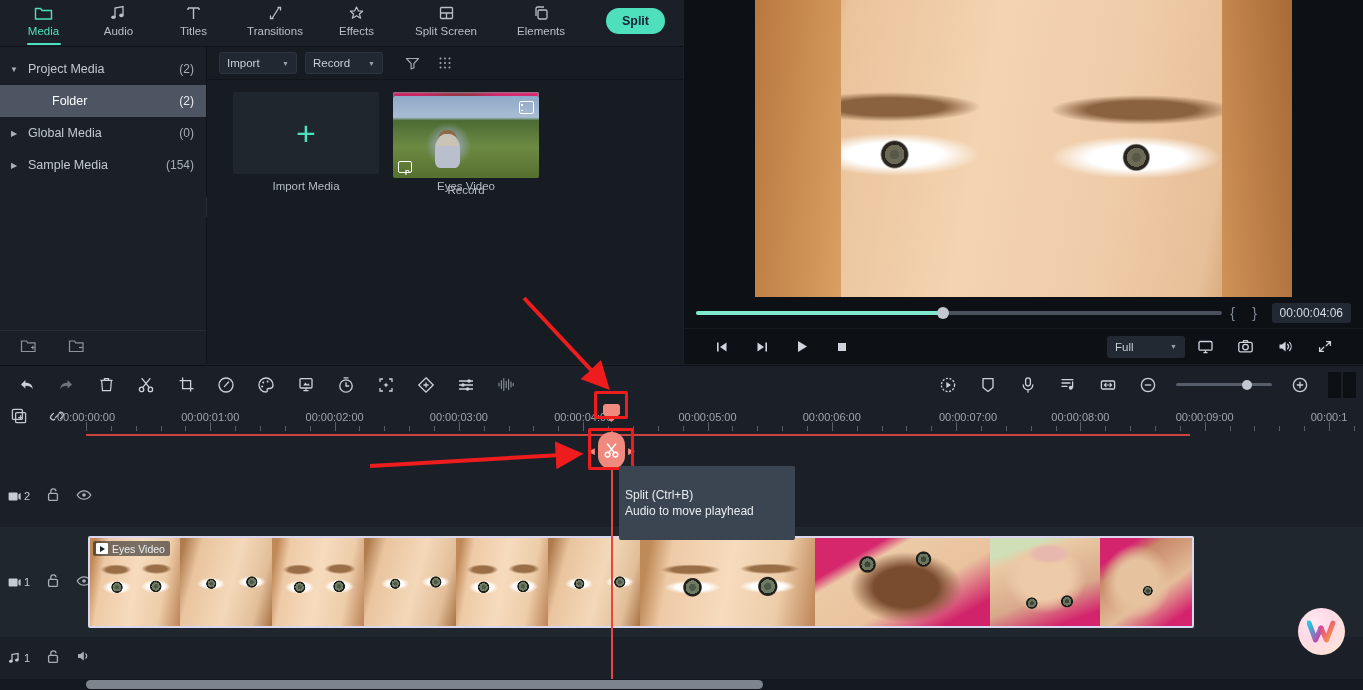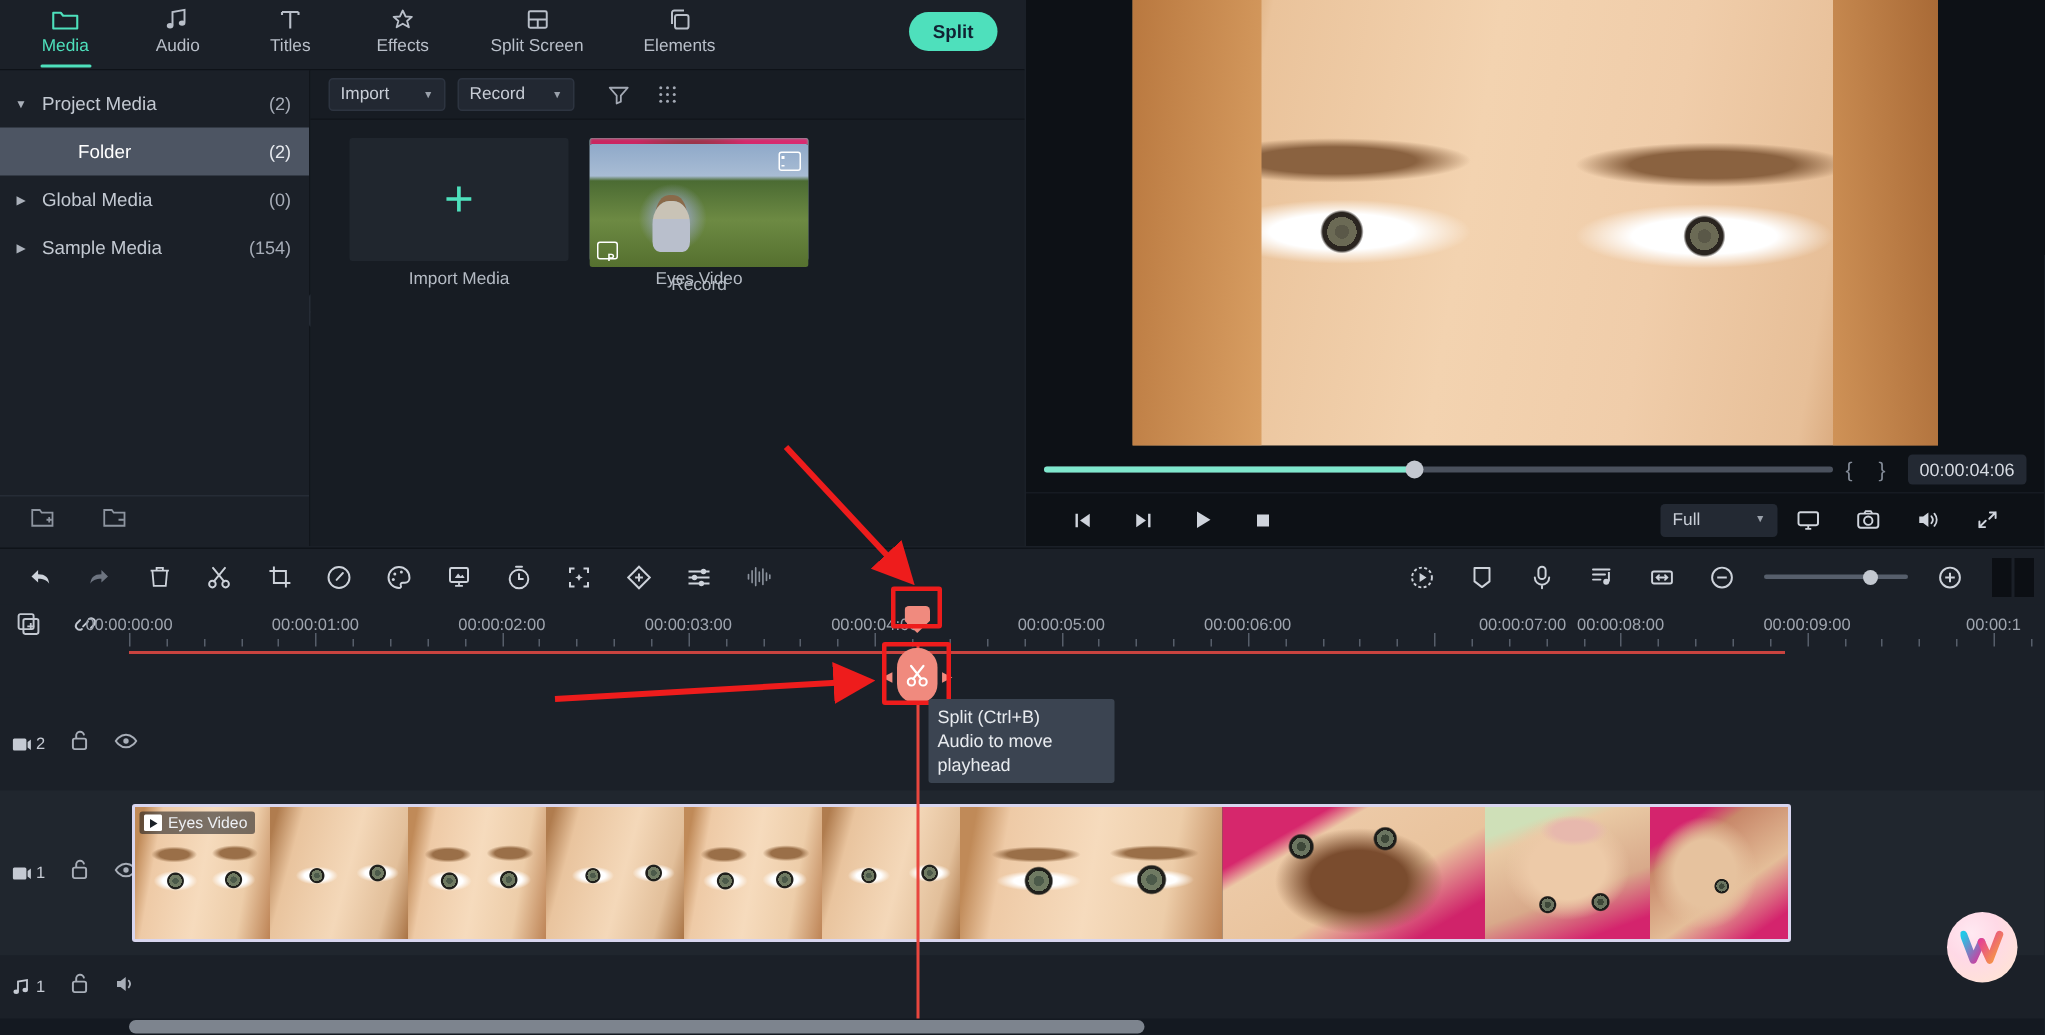--- a/index.html
+++ b/index.html
@@ -296,21 +296,21 @@
     position:absolute; left:603px; top:0px; width:17px; height:18px;
     background:#f08a7e; border-radius:3px 3px 8px 8px; clip-path: polygon(0 0,100% 0,100% 55%,50% 100%,0 55%);
   }
   #playhead-grip {
     position:absolute; left:598px; top:32px; width:27px; height:37px;
     background:#f08a7e; border-radius:13px; display:flex; align-items:center; justify-content:center;
   }
   .grip-arrow { position:absolute; font-size:9px; color:#f08a7e; }
   #grip-left { left:-10px; } #grip-right { right:-10px; }
   #tooltip {
-    position:absolute; left:619px; top:466px; width:124px; padding:4px 6px;
+    position:absolute; left:619px; top:466px; width:176px; padding:21px 6px;
     background:#3b4451; color:#e8ebef; font-size:12px; line-height:16px; border-radius:2px;
     z-index: 40;
   }
 
   
   .anno-box { position:absolute; border:3px solid #ee1c1c; border-radius:2px; z-index:35; pointer-events:none; }
   #anno-box-1 { left:594px; top:391px; width:34px; height:28px; }
   #anno-box-2 { left:588px; top:428px; width:46px; height:42px; }
   .anno-arrow { position:absolute; z-index:34; pointer-events:none; }
 
@@ -348,20 +348,28 @@
       <span class="nav-lb">Audio</span>
     </div>
     <div class="nav-item" id="nav-titles">
       <span class="nav-ic">
         <svg width="19" height="16" viewBox="0 0 19 16">
             <path d="M4 3h11M9.5 3v11" fill="none" stroke="currentColor" stroke-width="1.4"></path>
             <path d="M4 3v2M15 3v2" stroke="currentColor" stroke-width="1.4"></path>
           </svg>
       </span>
       <span class="nav-lb">Titles</span>
+    </div>
+    <div class="nav-item" id="nav-transitions">
+      <span class="nav-ic">
+        <svg width="19" height="16" viewBox="0 0 19 16">
+            <path d="M13 2.5 6 13.5M12 2.5h2.5V5M7 13.5H4.5V11" fill="none" stroke="currentColor" stroke-width="1.3" stroke-linecap="round"></path>
+          </svg>
+      </span>
+      <span class="nav-lb">Transitions</span>
     </div>
     <div class="nav-item" id="nav-effects">
       <span class="nav-ic">
         <svg width="19" height="16" viewBox="0 0 19 16">
             <path d="M9.5 2 11.4 6 15.6 6.2 12.4 9 13.6 13.2 9.5 10.8 5.4 13.2 6.6 9 3.4 6.2 7.6 6z" fill="none" stroke="currentColor" stroke-width="1.2" stroke-linejoin="round"></path>
           </svg>
       </span>
       <span class="nav-lb">Effects</span>
     </div>
     <div class="nav-item" id="nav-splitscreen">
@@ -743,21 +751,21 @@
         <div class="tick minor" style="left: 646.36px;"></div>
         <div class="tick minor" style="left: 671.22px;"></div>
         <div class="tick minor" style="left: 696.08px;"></div>
         <div class="tick minor" style="left: 720.94px;"></div>
         <div class="tick-label" style="left: 745.8px;">00:00:06:00</div>
         <div class="tick major" style="left: 745.8px;"></div>
         <div class="tick minor" style="left: 770.66px;"></div>
         <div class="tick minor" style="left: 795.52px;"></div>
         <div class="tick minor" style="left: 820.38px;"></div>
         <div class="tick minor" style="left: 845.24px;"></div>
-        <div class="tick-label" style="left: 909px; padding-left: 40px;">00:00:07:00</div>
+        <div class="tick-label" style="left: 862px; padding-left: 40px;">00:00:07:00</div>
         <div class="tick major" style="left: 870.1px;"></div>
         <div class="tick minor" style="left: 894.96px;"></div>
         <div class="tick minor" style="left: 919.82px;"></div>
         <div class="tick minor" style="left: 944.68px;"></div>
         <div class="tick minor" style="left: 969.54px;"></div>
         <div class="tick-label" style="left: 994.4px;">00:00:08:00</div>
         <div class="tick major" style="left: 994.4px;"></div>
         <div class="tick minor" style="left: 1019.26px;"></div>
         <div class="tick minor" style="left: 1044.12px;"></div>
         <div class="tick minor" style="left: 1068.98px;"></div>

